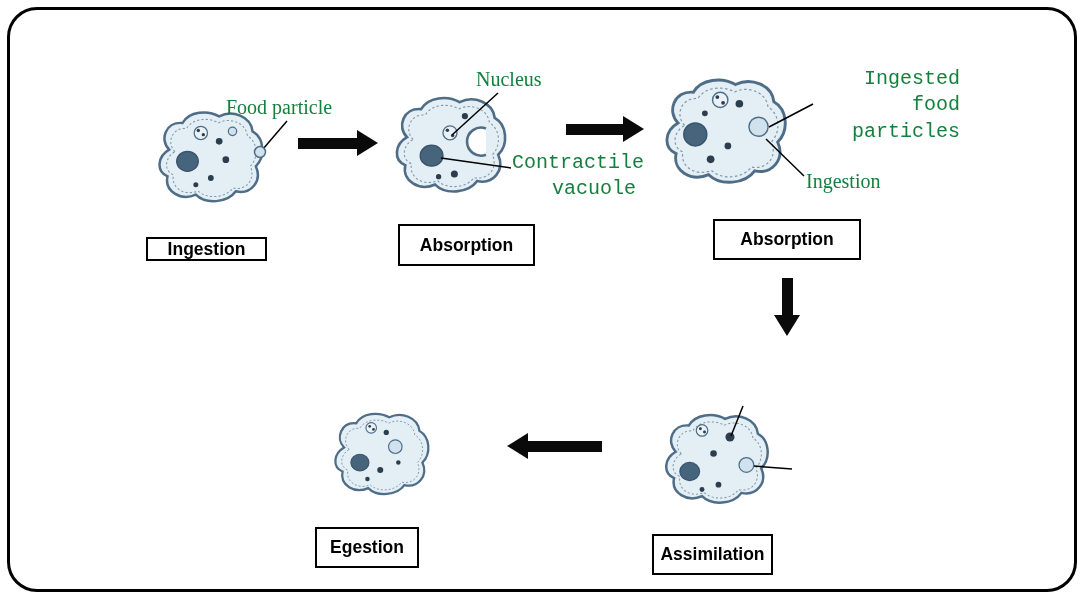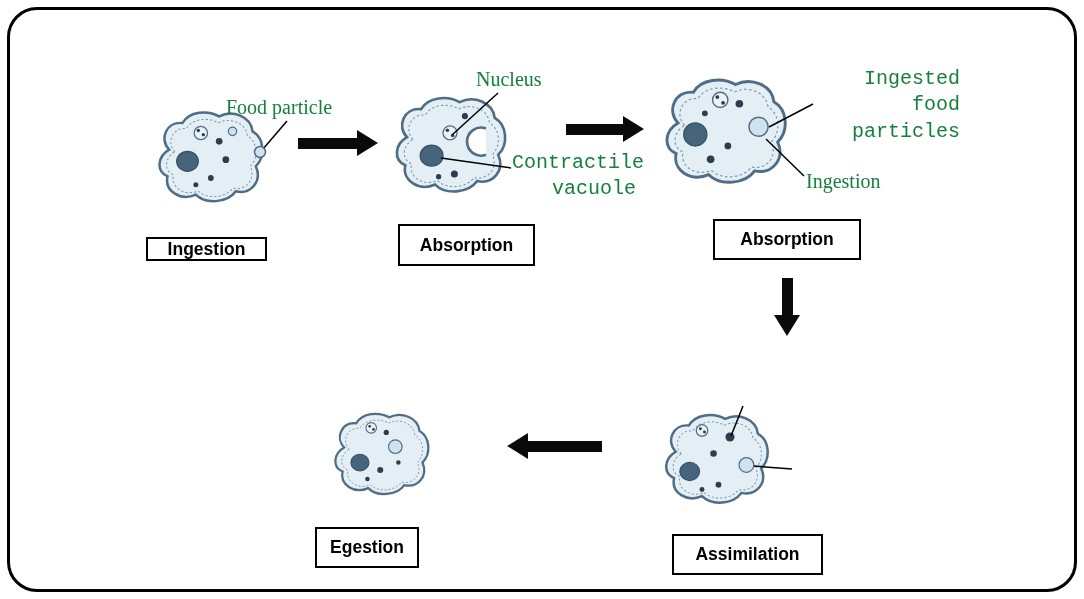--- a/index.html
+++ b/index.html
@@ -163,16 +163,16 @@
 
   <div class="ann" style="left:226px;top:94px;width:140px;text-align:left">Food particle</div>
   <div class="ann" style="left:476px;top:66px">Nucleus</div>
   <div class="ann wrap" style="left:512px;top:150px;width:124px">Contractile vacuole</div>
   <div class="ann wrap" style="left:810px;top:66px;width:150px">Ingested food particles</div>
   <div class="ann" style="left:806px;top:168px">Ingestion</div>
 
   <div class="stage" style="left:146px;top:237px;width:121px;height:24px">Ingestion</div>
   <div class="stage" style="left:398px;top:224px;width:137px;height:42px">Absorption</div>
   <div class="stage" style="left:713px;top:219px;width:148px;height:41px">Absorption</div>
-  <div class="stage" style="left:672px;top:534px;width:151px;height:41px">Assimilation</div>
+  <div class="stage" style="left:652px;top:534px;width:121px;height:41px">Assimilation</div>
   <div class="stage" style="left:315px;top:527px;width:104px;height:41px">Egestion</div>
 
 </div>
 
 </body></html>

